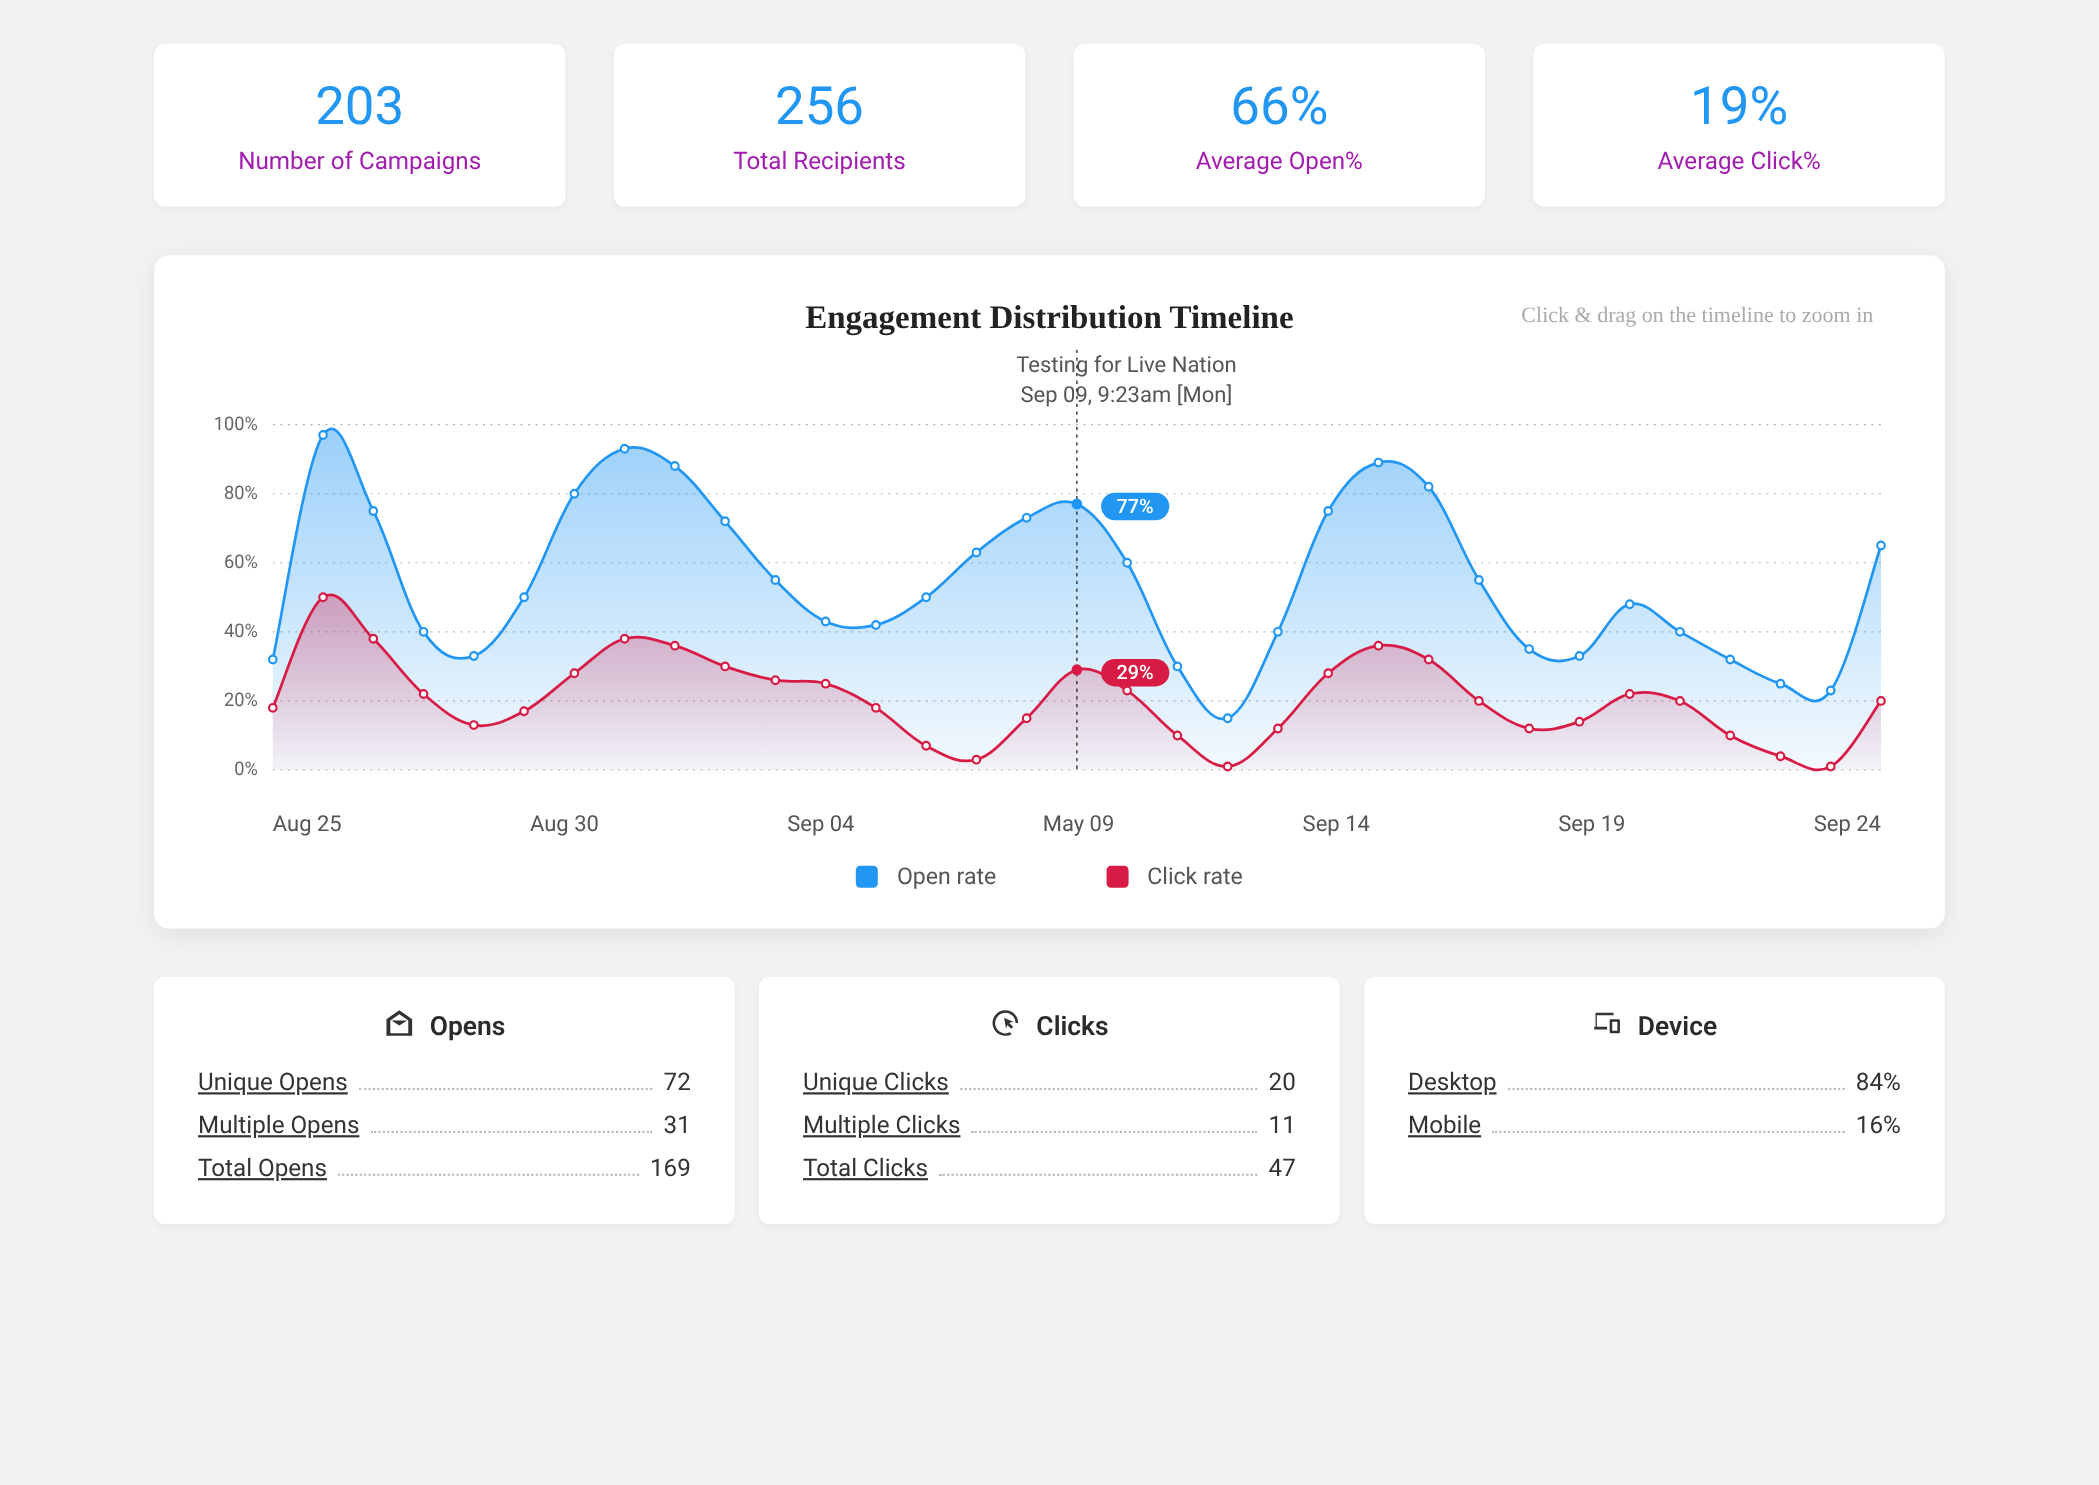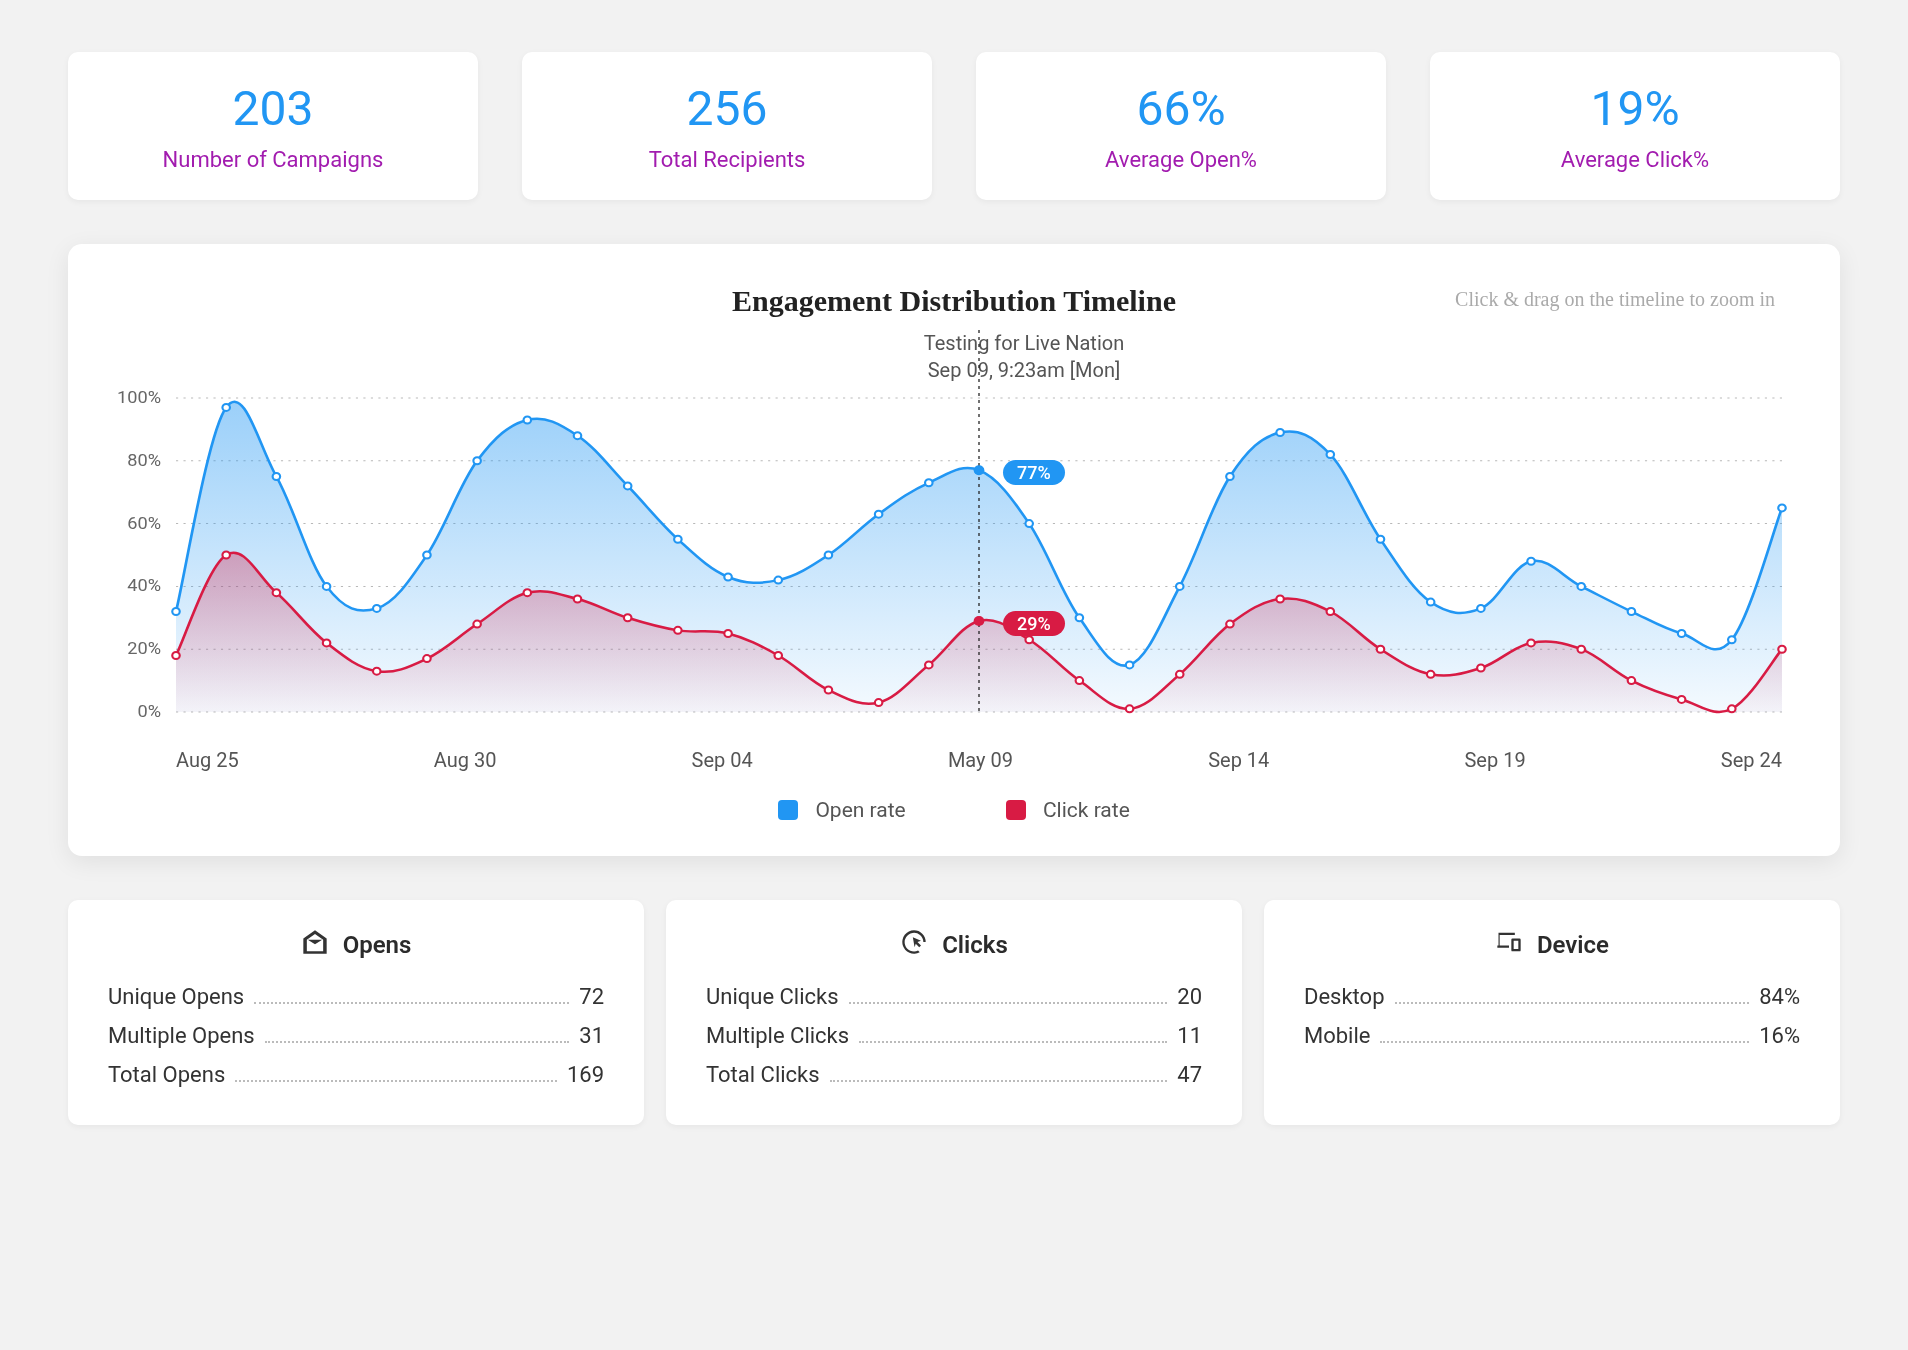--- a/index.html
+++ b/index.html
@@ -3,21 +3,21 @@
 <meta charset="utf-8">
 <style>
   * { box-sizing: border-box; margin: 0; padding: 0; }
   body {
     background: #f2f2f2;
     font-family: -apple-system, BlinkMacSystemFont, "Segoe UI", Roboto, "Helvetica Neue", Arial, sans-serif;
     color: #333;
     padding: 40px 0 40px 0;
     width: 1908px;
   }
-  .wrap { width: 1772px; margin: 12px auto; }
+  .wrap { width: 1628px; margin: 0 auto; }
 
   
   .kpis {
     display: flex;
     gap: 44px;
     margin-bottom: 44px;
   }
   .kpi {
     flex: 1;
     background: #fff;
@@ -130,21 +130,21 @@
     margin-bottom: 22px;
   }
   .stat-card h3 svg { width: 28px; height: 28px; fill: #333; }
   .stat-line {
     display: flex;
     align-items: baseline;
     font-size: 22px;
     color: #333;
     margin: 14px 0;
   }
-  .stat-line .k { white-space: nowrap; }
+  .stat-line .k { white-space: nowrap; text-decoration: underline; }
   .stat-line .dots {
     flex: 1;
     border-bottom: 2px dotted #bbb;
     margin: 0 10px 4px 10px;
   }
   .stat-line .v { white-space: nowrap; }
 
   .pill {
     position: absolute;
     padding: 2px 14px;

